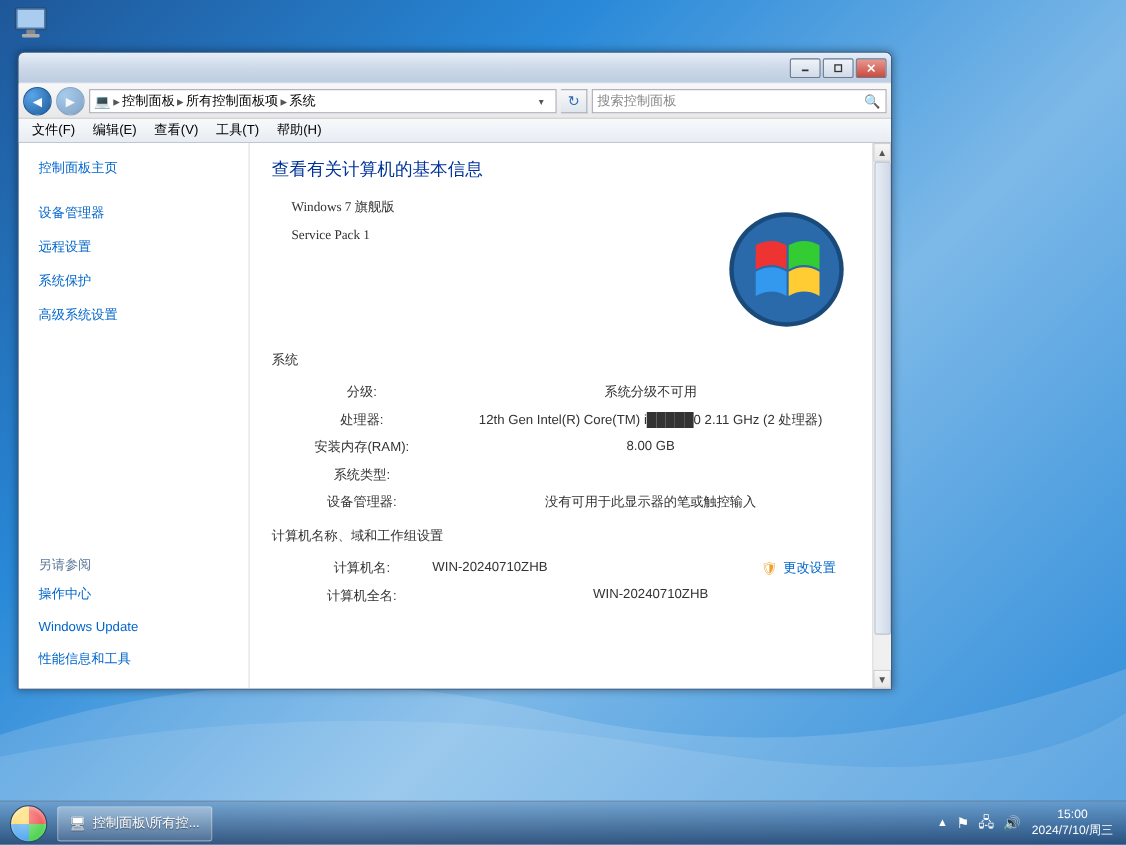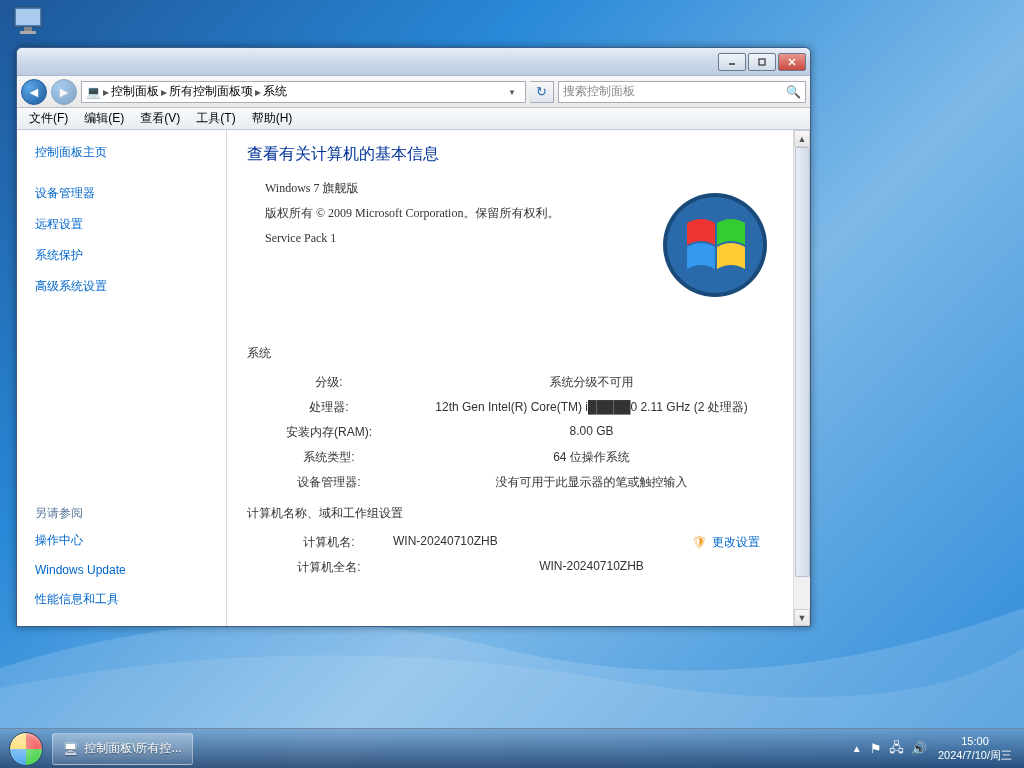--- a/index.html
+++ b/index.html
@@ -13,21 +13,21 @@
 .win-btn.close { background: linear-gradient(to bottom, #e89890, #c94b3f); color: #fff; }
 .win-btn svg { width: 10px; height: 10px; }
 
 .navbar { height: 32px; background: linear-gradient(to bottom, #f8f8f8, #e8e8e8); border-bottom: 1px solid #c0c0c0; display: flex; align-items: center; padding: 0 4px; gap: 4px; }
 .nav-arrow { width: 26px; height: 26px; border-radius: 50%; background: radial-gradient(circle at 30% 30%, #5aa5e8, #1c5b9c); display: flex; align-items: center; justify-content: center; color: #fff; font-size: 14px; border: 1px solid #1c5b9c; }
 .nav-arrow.disabled { opacity: 0.5; }
 .address { flex: 1; height: 22px; border: 1px solid #aab; background: #fff; display: flex; align-items: center; padding: 0 4px; font-size: 12px; gap: 2px; }
 .address .sep { color: #555; }
 .addr-drop { width: 18px; display: flex; align-items: center; justify-content: center; color: #555; font-size: 9px; }
 .refresh-btn { width: 24px; height: 22px; border: 1px solid #aab; border-left: none; background: linear-gradient(#f8f8f8,#e0e6ee); display: flex; align-items: center; justify-content: center; color: #2b6cb0; font-size: 13px; }
-.search { width: 248px; height: 22px; border: 1px solid #aab; background: #fff; display: flex; align-items: center; padding: 0 4px; font-size: 12px; color: #888; }
+.search { width: 268px; height: 22px; border: 1px solid #aab; background: #fff; display: flex; align-items: center; padding: 0 4px; font-size: 12px; color: #888; }
 .search .mag { margin-left: auto; color: #2b6cb0; font-size: 12px; }
 
 .menubar { height: 22px; background: linear-gradient(to bottom, #f7f9fc, #e8edf3); border-bottom: 1px solid #c0c8d4; display: flex; align-items: center; padding: 0 4px; font-size: 12px; }
 .menubar span { padding: 2px 8px; cursor: default; }
 
 .body { flex: 1; display: flex; overflow: hidden; }
 .sidebar { width: 210px; background: #fff; border-right: 1px solid #d8d8d8; padding: 14px 18px; font-size: 12px; display: flex; flex-direction: column; }
 .sidebar a { color: #0066cc; text-decoration: none; display: block; margin-bottom: 14px; cursor: pointer; }
 .sidebar .sa-title { color: #5b7a99; margin-top: auto; margin-bottom: 10px; }
 
@@ -136,21 +136,20 @@
       <div class="sa-title">另请参阅</div>
       <a>操作中心</a>
       <a>Windows Update</a>
       <a style="margin-bottom:4px">性能信息和工具</a>
     </div>
 
     <div class="content">
       <h1>查看有关计算机的基本信息</h1>
 
       <div class="indent">Windows 7 旗舰版</div>
-      <div class="indent">版权所有 © 2009 Microsoft Corporation。保留所有权利。</div>
       <div class="indent">Service Pack 1</div>
 
       <div class="win-logo">
         <svg viewBox="0 0 110 110">
             <circle cx="55" cy="55" r="52" fill="#1a4a7a"></circle>
             <circle cx="55" cy="55" r="48" fill="#2a6aaa"></circle>
             <g transform="translate(27,27)">
               <path d="M0,6 Q14,-2 28,6 L28,28 Q14,20 0,28 Z" fill="#e33"></path>
               <path d="M30,6 Q44,-2 58,6 L58,28 Q44,20 30,28 Z" fill="#3c3"></path>
               <path d="M0,30 Q14,22 28,30 L28,52 Q14,44 0,52 Z" fill="#39e"></path>
@@ -169,21 +168,20 @@
         <div class="row">
             <div class="lbl">处理器:</div>
             <div class="val">12th Gen Intel(R) Core(TM) i█████0   2.11 GHz  (2 处理器)</div>
           </div>
         <div class="row">
             <div class="lbl">安装内存(RAM):</div>
             <div class="val">8.00 GB</div>
           </div>
         <div class="row">
             <div class="lbl">系统类型:</div>
-            <div class="val">64 位操作系统</div>
           </div>
         <div class="row">
             <div class="lbl">设备管理器:</div>
             <div class="val">没有可用于此显示器的笔或触控输入</div>
           </div>
       </div>
 
       <div style="height:10px"></div>
       <div class="section-title">计算机名称、域和工作组设置</div>
       <div class="sys-table">

